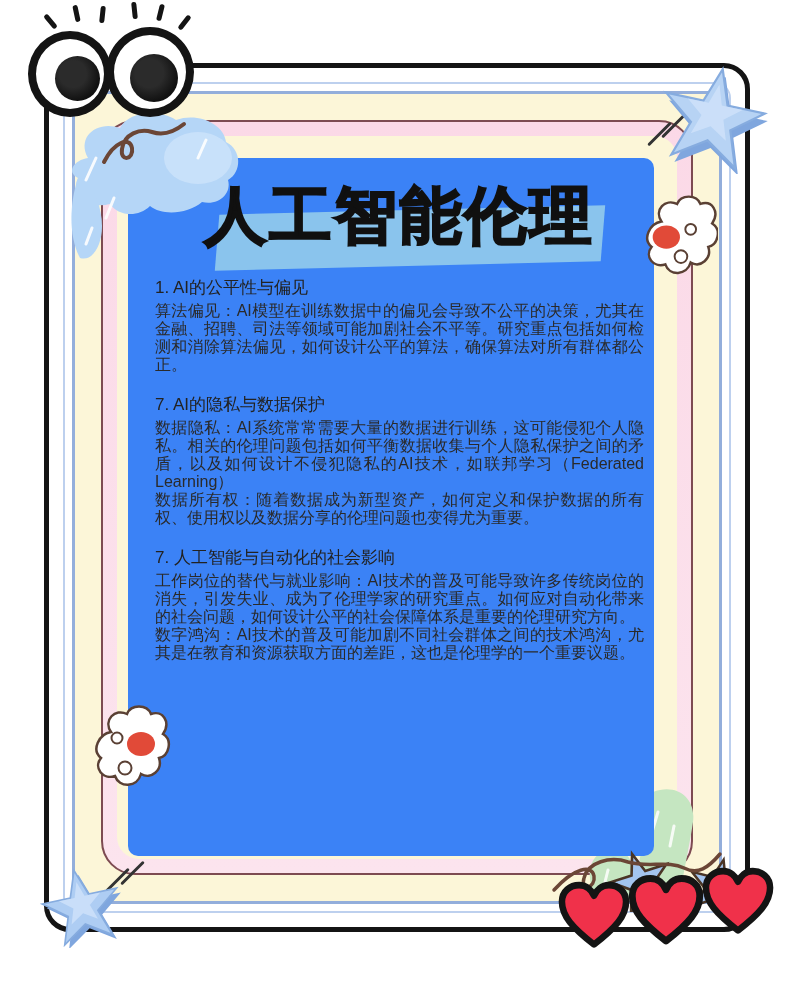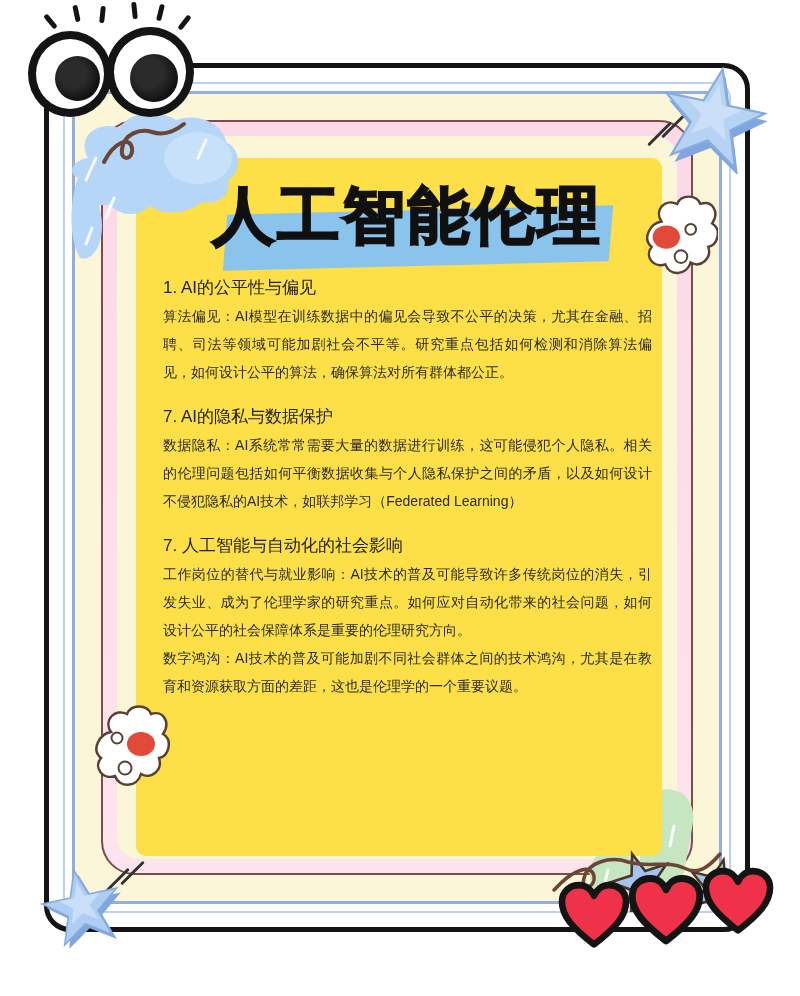--- a/index.html
+++ b/index.html
@@ -10,33 +10,33 @@
   
   .frame { position:absolute; left:44px; top:63px; width:706px; height:869px;
            border:5px solid #141414; border-radius:26px; background:#ffffff; z-index:1; }
   .layer-blue1 { position:absolute; inset:14px; border:2px solid #bdd0ee; border-radius:16px; }
   .layer-blue2 { position:absolute; inset:23px; border:3px solid #93aedb; border-radius:14px; background:#fcf6d8; }
   .layer-pink  { position:absolute; inset:52px; border:2px solid #7d4b52; border-radius:34px;
                  background:linear-gradient(180deg,#fbd9e7,#fce4ee); }
   .layer-cream { position:absolute; inset:68px; border-radius:22px; background:#fcf6d8; }
 
   
-  .card { position:absolute; left:136px; top:158px; width:526px; height:698px;
-          background:#fde047; border-radius:10px; z-index:5; padding:12px 10px 0 27px; }
+  .card { position:absolute; left:128px; top:158px; width:526px; height:698px;
+          background:#3b82f6; border-radius:10px; z-index:5; padding:12px 10px 0 27px; }
 
   .title-wrap { position:relative; height:96px; margin-bottom:10px; }
   .title-highlight { position:absolute; left:62px; top:40px; width:386px; height:56px;
                      background:#8ac4ed; transform:rotate(-1.4deg) skewX(-6deg); }
   .title { position:relative; text-align:center; font-size:62px; line-height:92px;
            font-weight:900; color:#101010; letter-spacing:3px;
            -webkit-text-stroke:2.2px #101010; }
 
   .section { margin-bottom:19px; }
   .section h3 { font-size:17px; font-weight:normal; color:#222; line-height:24px; margin-bottom:2px; }
-  .section p  { font-size:14px; line-height:28px; color:#2a2a2a; text-align:justify; }
+  .section p  { font-size:16px; line-height:18px; color:#2a2a2a; text-align:justify; }
 
   
   .eye { position:absolute; background:#fff; border:8px solid #141414; border-radius:50%; z-index:10; }
   .eye-left  { left:28px;  top:31px; width:84px; height:86px; }
   .eye-right { left:106px; top:27px; width:88px; height:90px; }
   .pupil { position:absolute; background:radial-gradient(circle at 40% 40%, #2b2b2b 0 35%, #111 70%); border-radius:50%; }
   .pupil-left  { width:45px; height:45px; right:4px; bottom:8px; }
   .pupil-right { width:48px; height:48px; left:16px; bottom:7px; }
   .lash { position:absolute; width:5px; height:17px; background:#141414; border-radius:3px; z-index:10; }
 
@@ -83,20 +83,21 @@
 
     <div class="section">
       <h3>1. AI的公平性与偏见</h3>
       <p>算法偏见：AI模型在训练数据中的偏见会导致不公平的决策，尤其在金融、招聘、司法等领域可能加剧社会不平等。研究重点包括如何检测和消除算法偏见，如何设计公平的算法，确保算法对所有群体都公正。</p>
     </div>
 
 
     <div class="section">
       <h3>7. AI的隐私与数据保护</h3>
       <p>数据隐私：AI系统常常需要大量的数据进行训练，这可能侵犯个人隐私。相关的伦理问题包括如何平衡数据收集与个人隐私保护之间的矛盾，以及如何设计不侵犯隐私的AI技术，如联邦学习（Federated Learning）</p>
+      <p>数据所有权：随着数据成为新型资产，如何定义和保护数据的所有权、使用权以及数据分享的伦理问题也变得尤为重要。</p>
     </div>
 
     <div class="section">
       <h3>7. 人工智能与自动化的社会影响</h3>
       <p>工作岗位的替代与就业影响：AI技术的普及可能导致许多传统岗位的消失，引发失业、成为了伦理学家的研究重点。如何应对自动化带来的社会问题，如何设计公平的社会保障体系是重要的伦理研究方向。</p>
       <p>数字鸿沟：AI技术的普及可能加剧不同社会群体之间的技术鸿沟，尤其是在教育和资源获取方面的差距，这也是伦理学的一个重要议题。</p>
     </div>
   </div>
 
   <svg class="deco z8" style="left:56px; top:100px;" width="192" height="164" viewBox="0 0 192 164">

